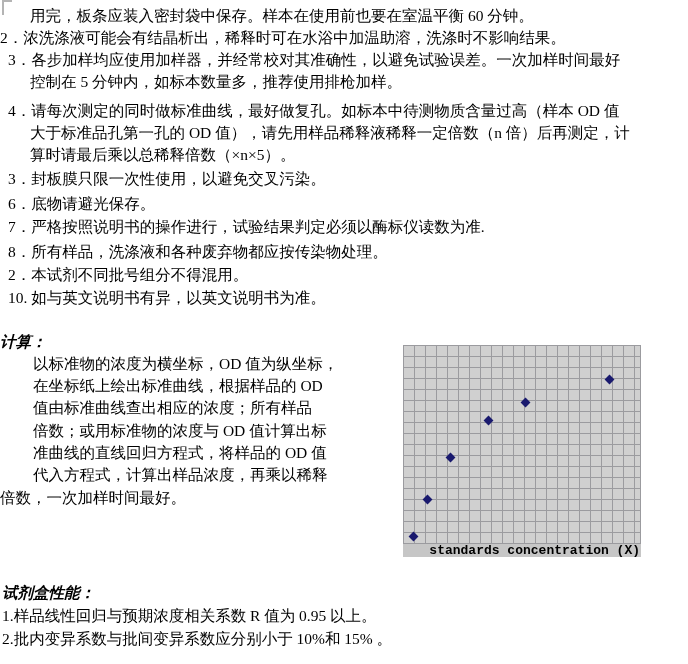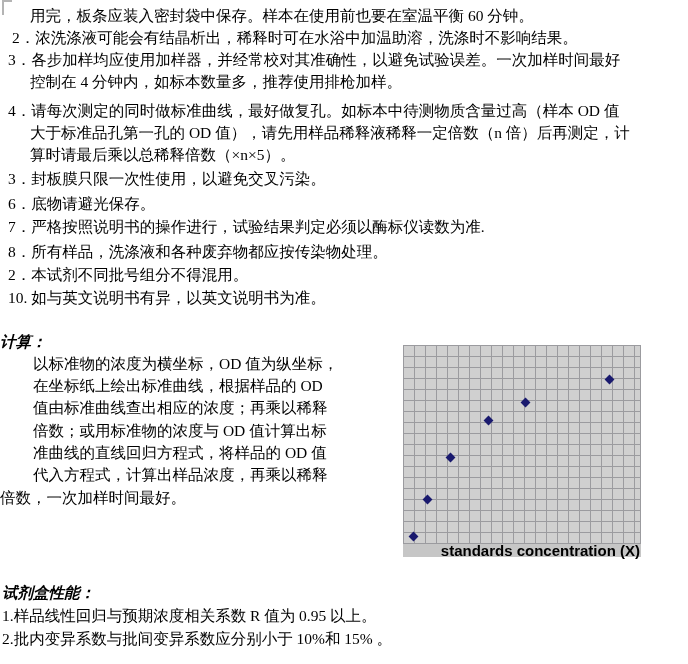--- a/index.html
+++ b/index.html
@@ -25,51 +25,51 @@
       repeating-linear-gradient(to right,#9b9b9f 0,#9b9b9f 1px,transparent 1px,transparent 11px),
       repeating-linear-gradient(to bottom,#9b9b9f 0,#9b9b9f 1px,transparent 1px,transparent 11px);
     border-right:1px solid #9b9b9f;
   }
   .xband{
     position:absolute;left:0;top:199px;width:238px;height:13px;
     background:#c6c6c6;
     display:flex;align-items:center;justify-content:flex-end;
   }
   .xlabel{
-    font-family:Liberation Sans, sans-serif;font-weight:bold;
-    font-size:15px;line-height:1;padding-right:1px;white-space:nowrap;
+    font-family:Liberation Mono, monospace;font-weight:bold;
+    font-size:13px;line-height:1;padding-right:1px;white-space:nowrap;
   }
   .pt{
     position:absolute;width:7px;height:7px;background:#19196e;
     transform:rotate(45deg);
   }
 </style>
 </head>
 <body>
 
 <span class="corner-mark"></span>
 
 <div class="line" style="left:30px;top:6px">用完，板条应装入密封袋中保存。样本在使用前也要在室温平衡 60 分钟。</div>
-<div class="line" style="left:12px;top:28px">2．浓洗涤液可能会有结晶析出，稀释时可在水浴中加温助溶，洗涤时不影响结果。</div>
+<div class="line" style="left:0;top:28px">2．浓洗涤液可能会有结晶析出，稀释时可在水浴中加温助溶，洗涤时不影响结果。</div>
 <div class="line" style="left:8px;top:50px">3．各步加样均应使用加样器，并经常校对其准确性，以避免试验误差。一次加样时间最好</div>
-<div class="line" style="left:30px;top:72px">控制在 4 分钟内，如标本数量多，推荐使用排枪加样。</div>
+<div class="line" style="left:30px;top:72px">控制在 5 分钟内，如标本数量多，推荐使用排枪加样。</div>
 <div class="line" style="left:8px;top:101px">4．请每次测定的同时做标准曲线，最好做复孔。如标本中待测物质含量过高（样本 OD 值</div>
 <div class="line" style="left:30px;top:123px">大于标准品孔第一孔的 OD 值），请先用样品稀释液稀释一定倍数（n 倍）后再测定，计</div>
 <div class="line" style="left:30px;top:145px">算时请最后乘以总稀释倍数（×n×5）。</div>
 <div class="line" style="left:8px;top:169px">3．封板膜只限一次性使用，以避免交叉污染。</div>
 <div class="line" style="left:8px;top:194px">6．底物请避光保存。</div>
 <div class="line" style="left:8px;top:217px">7．严格按照说明书的操作进行，试验结果判定必须以酶标仪读数为准.</div>
 <div class="line" style="left:8px;top:242px">8．所有样品，洗涤液和各种废弃物都应按传染物处理。</div>
 <div class="line" style="left:8px;top:265px">2．本试剂不同批号组分不得混用。</div>
 <div class="line" style="left:8px;top:288px">10. 如与英文说明书有异，以英文说明书为准。</div>
 
 <div class="line bold" style="left:0px;top:332px">计算：</div>
 <div class="line" style="left:33px;top:354px">以标准物的浓度为横坐标，OD 值为纵坐标，</div>
 <div class="line" style="left:33px;top:376px">在坐标纸上绘出标准曲线，根据样品的 OD</div>
-<div class="line" style="left:33px;top:398px">值由标准曲线查出相应的浓度；再乘以稀释</div>
+<div class="line" style="left:33px;top:398px">值由标准曲线查出相应的浓度；所有样品</div>
 <div class="line" style="left:33px;top:421px">倍数；或用标准物的浓度与 OD 值计算出标</div>
 <div class="line" style="left:33px;top:443px">准曲线的直线回归方程式，将样品的 OD 值</div>
 <div class="line" style="left:33px;top:465px">代入方程式，计算出样品浓度，再乘以稀释</div>
 <div class="line" style="left:0px;top:488px">倍数，一次加样时间最好。</div>
 
 <div class="chart">
   <div class="plot">
       <span class="pt" style="left: 6.5px; top: 187.5px; background: rgb(25, 25, 110);"></span>
       <span class="pt" style="left: 20.5px; top: 150.5px; background: rgb(25, 25, 110);"></span>
       <span class="pt" style="left: 43.5px; top: 108.5px; background: rgb(25, 25, 110);"></span>

